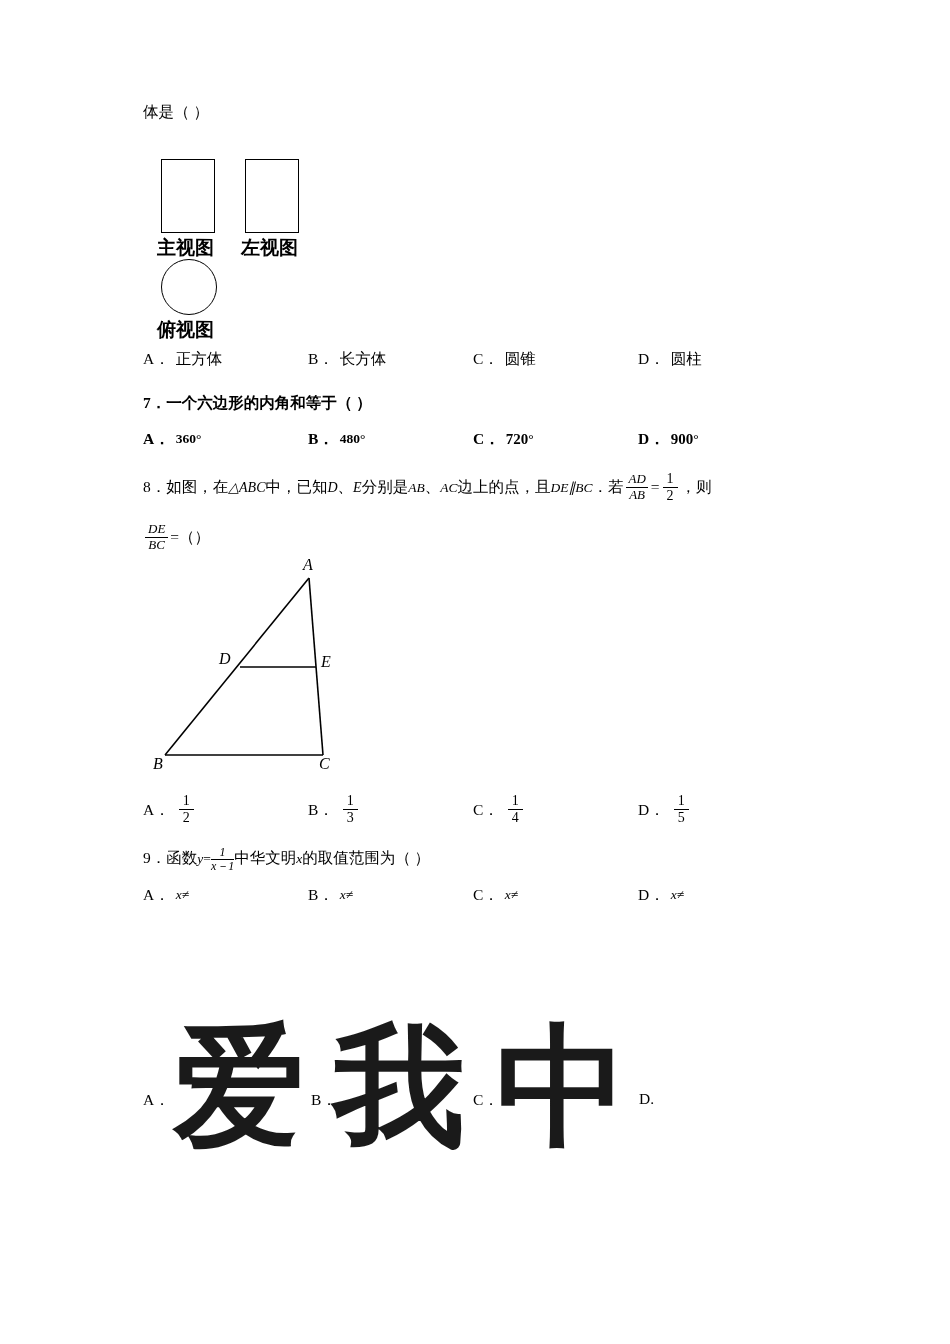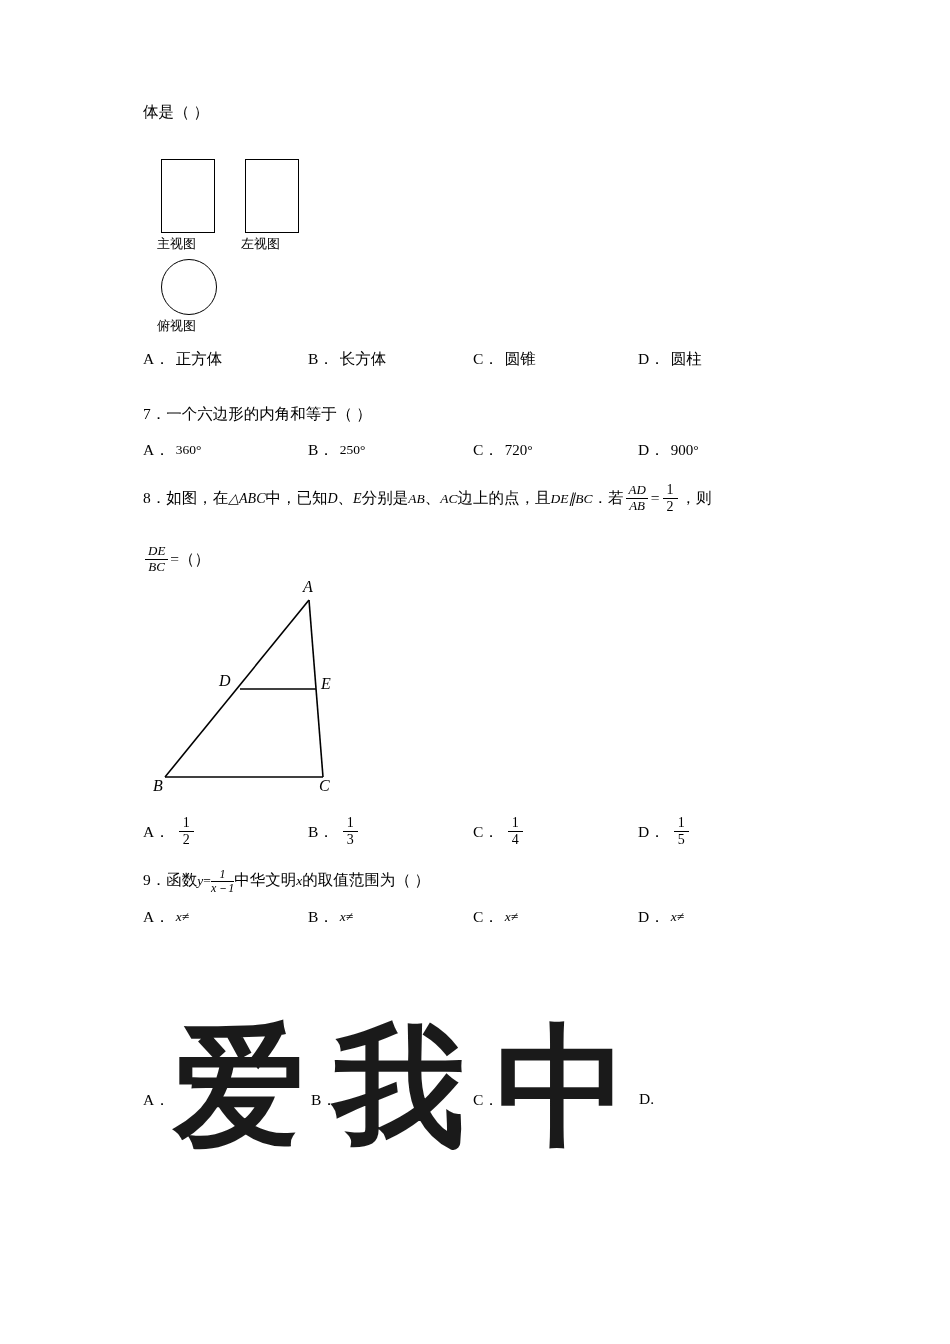--- a/index.html
+++ b/index.html
@@ -58,23 +58,23 @@
     height: 200px;
     margin-top: 8px;
   }
   .rect-view {
     position: absolute;
     border: 1.3px solid #000;
     background: #fff;
   }
   .view-label {
     position: absolute;
-    font-size: 13px;
+    font-size: 19px;
     font-family: "Liberation Sans", sans-serif;
-    font-weight: normal;
+    font-weight: bold;
   }
   .circ-view {
     position: absolute;
     border: 1.3px solid #000;
     border-radius: 50%;
     background: #fff;
   }
 
   
   .frac {
@@ -192,31 +192,31 @@
           <span class="lbl">C．</span>
           <span>圆锥</span>
         </div>
         <div class="opt">
           <span class="lbl">D．</span>
           <span>圆柱</span>
         </div>
       </div>
     </div>
 
-    <div class="qblock" style="margin-top:31px;">
+    <div class="qblock" style="margin-top:20px;font-weight:bold;">
       <div class="stem">7．一个六边形的内角和等于（    ）</div>
       <div class="opts" style="margin-top:12px;">
         <div class="opt">
           <span class="lbl">A．</span>
           <span style="font-size:13.5px;">360</span>
             <span style="font-size:13.5px;">°</span>
         </div>
         <div class="opt">
           <span class="lbl">B．</span>
-          <span style="font-size:13.5px;">250</span>
+          <span style="font-size:13.5px;">480</span>
             <span style="font-size:13.5px;">°</span>
         </div>
         <div class="opt">
           <span class="lbl">C．</span>
           <span style="font-size:15px;">720</span>
             <span style="font-size:13.5px;">°</span>
         </div>
         <div class="opt">
           <span class="lbl">D．</span>
           <span style="font-size:15px;">900</span>
@@ -228,21 +228,21 @@
     <div class="qblock" style="margin-top:22px;">
       <div class="stem nowrapline">
         <span>8．如图，在</span><span class="ital" style="font-size:14px;">△</span><span class="ital" style="font-size:14px;">ABC</span><span>中，已知</span><span class="ital" style="font-size:14px;">D</span><span>、</span><span class="ital" style="font-size:14px;">E</span><span>分别是</span><span class="ital" style="font-size:13.5px;">AB</span><span>、</span><span class="ital" style="font-size:13.5px;">AC</span><span>边上的点，且</span><span class="ital" style="font-size:13.5px;">DE∥</span><span class="ital" style="font-size:13.5px;">BC</span><span>．若</span><span class="frac">
             <span class="num">AD</span>
             <span class="den">AB</span>
           </span><span>=</span><span class="fracn">
             <span class="num">1</span>
             <span class="den">2</span>
           </span><span>，则</span>
       </div>
-      <div class="stem" style="margin-top:29px;">
+      <div class="stem" style="margin-top:18px;">
         <span class="frac">
             <span class="num">DE</span>
             <span class="den">BC</span>
           </span><span>=（）</span>
       </div>
 
       <div class="tri-wrap">
         <svg width="400" height="230" viewBox="0 0 400 230">
           <polygon points="168,195 192,75 196,195" fill="none" stroke="none"></polygon>
           <line x1="22" y1="195" x2="166" y2="18" stroke="#000" stroke-width="1.6"></line>

